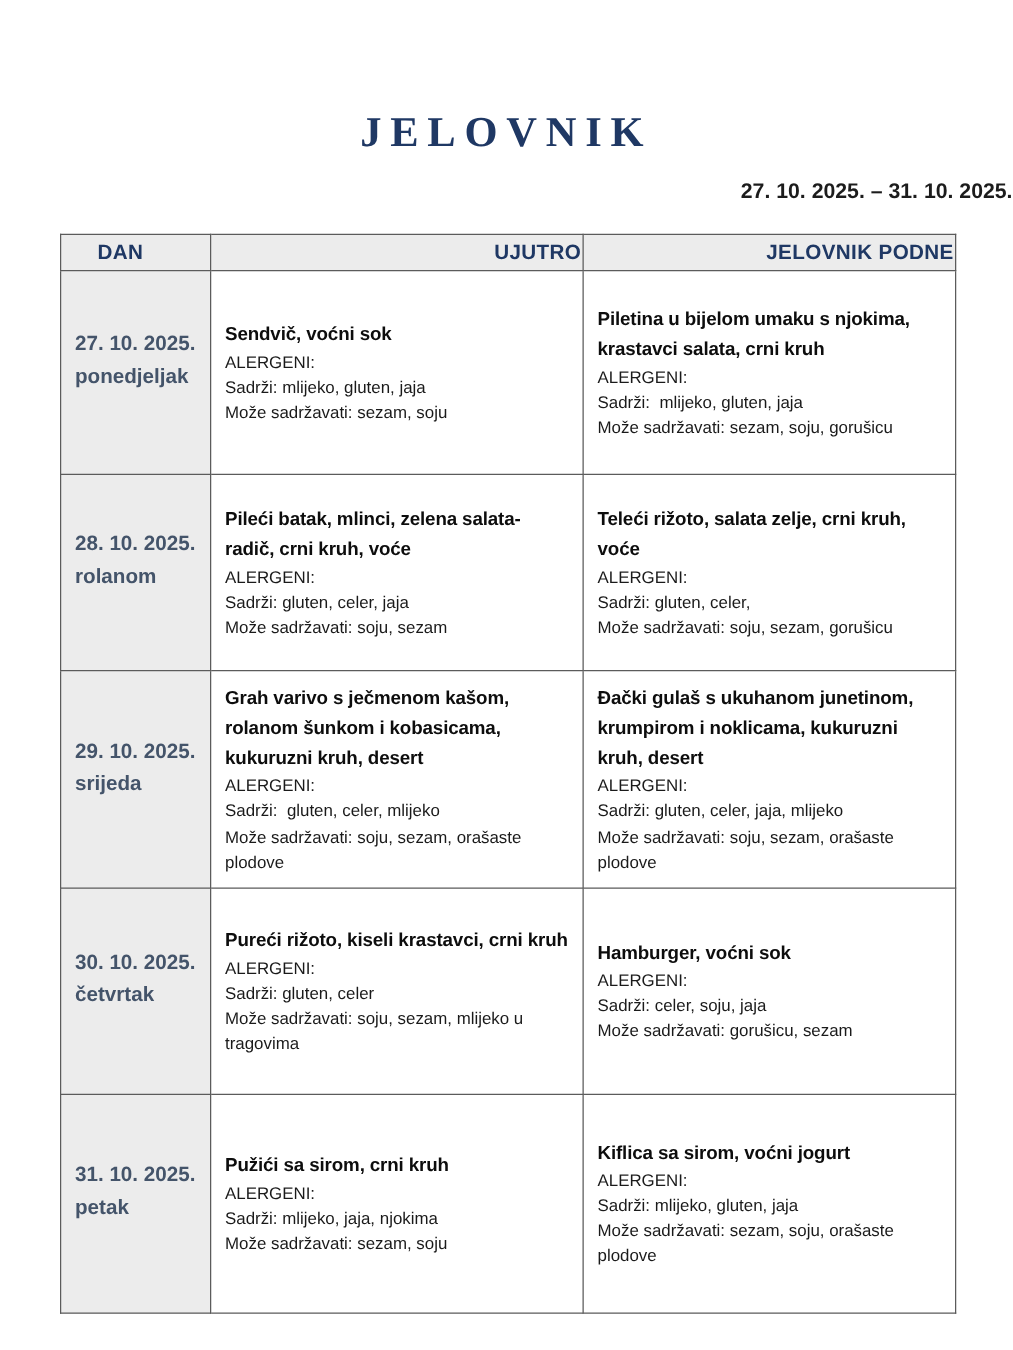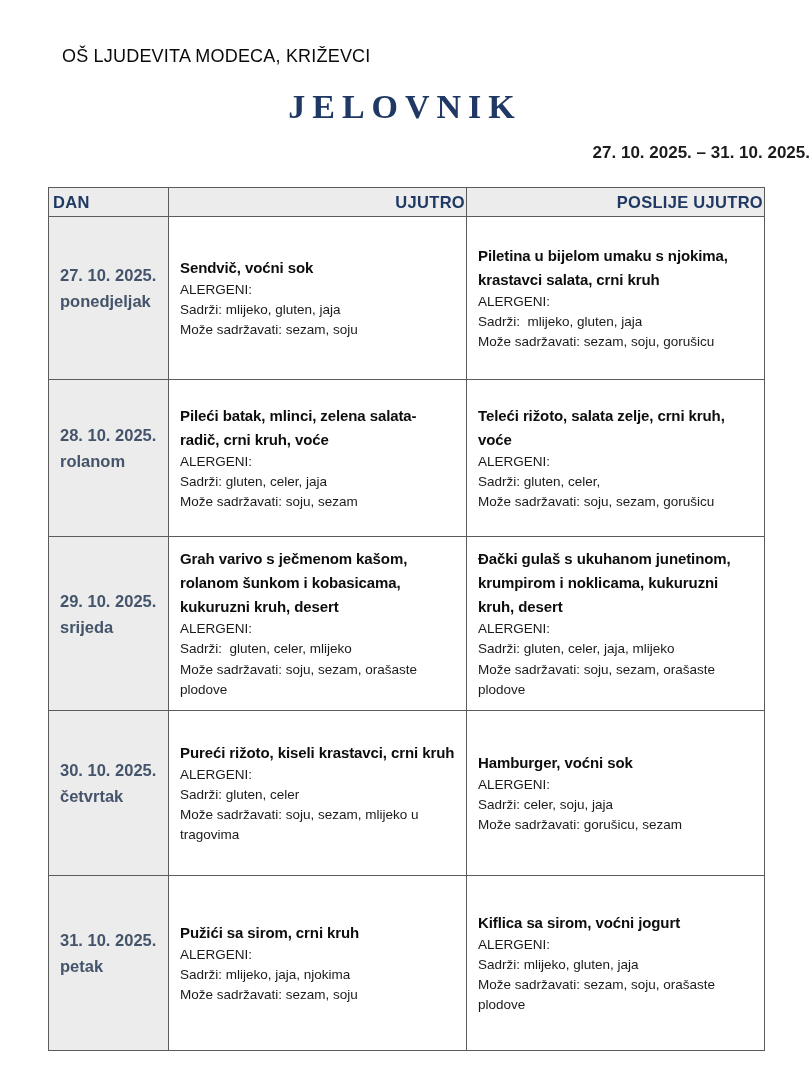--- a/index.html
+++ b/index.html
@@ -39,21 +39,21 @@
   }
   .menu th,.menu td{
     border:1px solid var(--border);
     vertical-align:middle;
   }
   .menu thead th{
     height:29px;background:var(--cellbg);
     color:var(--navy);font-size:16.5px;font-weight:700;
     text-align:right;letter-spacing:.3px;
   }
-  .menu thead th.day-col{text-align:left;padding-left:4px;}
+  .menu thead th.day-col{text-align:left;padding-left:29px;}
 
   tbody tr:nth-child(1){height:163px;}
   tbody tr:nth-child(2){height:157px;}
   tbody tr:nth-child(3){height:163px;}
   tbody tr:nth-child(4){height:165px;}
   tbody tr:nth-child(5){height:175px;}
 
   td.day-cell{
     background:var(--cellbg);
     color:var(--day);font-weight:700;font-size:16.5px;line-height:1.55;
@@ -69,37 +69,36 @@
   .detail{
     font-size:13.5px;line-height:1.5;color:#1a1a1a;
     white-space:pre-wrap;
   }
 </style>
 </head>
 <body>
 
 <div class="page">
 
-  <div class="school-name">OŠ LJUDEVITA MODECA, KRIŽEVCI</div>
 
   <div class="page-title">JELOVNIK</div>
 
   <div class="date-range">27. 10. 2025. – 31. 10. 2025.</div>
 
   <table class="menu">
     <colgroup>
       <col style="width:120px">
       <col style="width:298px">
       <col style="width:298px">
     </colgroup>
     <thead>
       <tr>
         <th class="day-col">DAN</th>
         <th>UJUTRO</th>
-        <th>POSLIJE UJUTRO</th>
+        <th>JELOVNIK PODNE</th>
       </tr>
     </thead>
     <tbody id="menu-body">
   <tr>
     <td class="day-cell">
       <div>27. 10. 2025.</div>
       <div>ponedjeljak</div>
     </td>
     <td class="meal-cell">
       <div class="meal">Sendvič, voćni sok</div>

